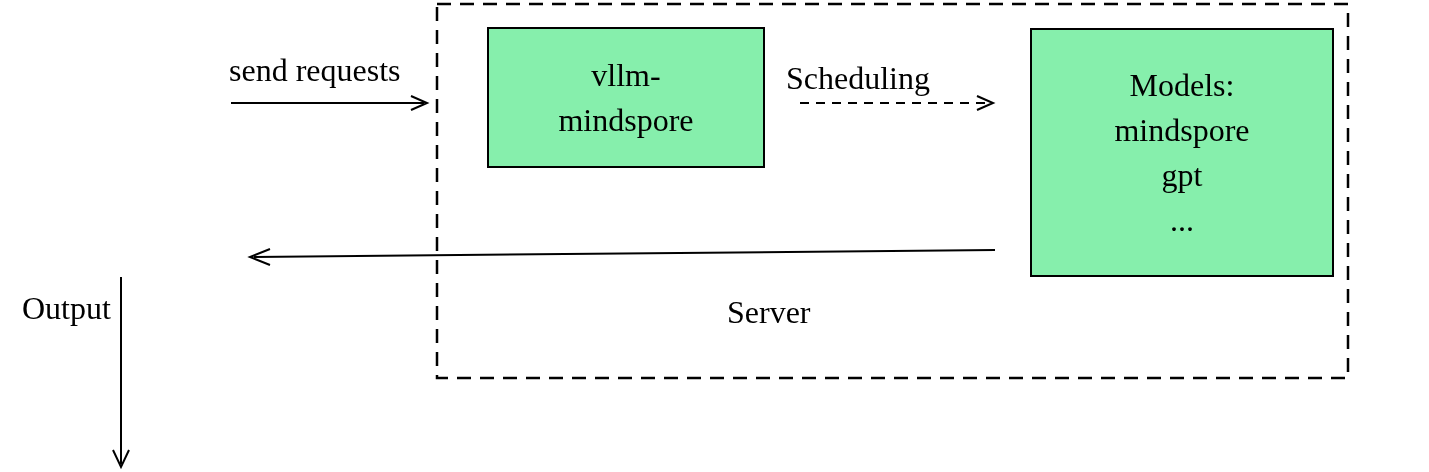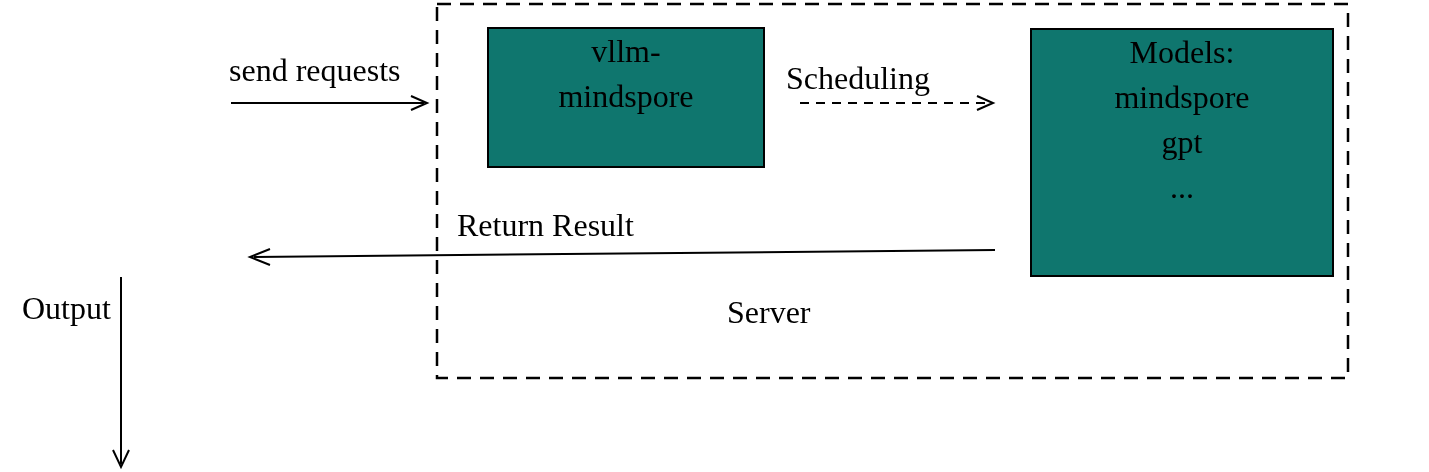--- a/index.html
+++ b/index.html
@@ -9,25 +9,25 @@
     width: 1429px;
     height: 472px;
     background: #ffffff;
     font-family: "Liberation Serif", "DejaVu Serif", serif;
     color: #000000;
     overflow: hidden;
   }
   .box {
     position: absolute;
     border: 2px solid #000000;
-    background: #0f766e;
+    background: #86efac;
     display: flex;
     flex-direction: column;
     align-items: center;
-    justify-content: flex-start;
+    justify-content: center;
     text-align: center;
     font-size: 32px;
     line-height: 45px;
     font-family: Liberation Serif, serif;
   }
   .client-box   { left: 25px;   top: 28px; width: 194px; height: 250px; }
   .vllm-box     { left: 487px;  top: 27px; width: 278px; height: 141px; }
   .models-box   { left: 1030px; top: 28px; width: 304px; height: 249px; }
   .label {
     position: absolute;
@@ -65,21 +65,20 @@
     <div>Models:</div>
     <div>mindspore</div>
     <div>gpt</div>
     <div>...</div>
   </div>
 
   <div class="label send-requests-label">send requests</div>
 
   <div class="label scheduling-label">Scheduling</div>
 
-  <div class="label return-result-label">Return Result</div>
 
   <div class="label server-label">Server</div>
 
   <div class="label output-label">
     <div>Output</div>
   </div>
 
   <svg class="arrow-layer" viewBox="0 0 1429 472" xmlns="http://www.w3.org/2000/svg">
 
     <rect x="437" y="4" width="911" height="374" fill="none" stroke="#000000" stroke-width="2.5" stroke-dasharray="14 9"></rect>

